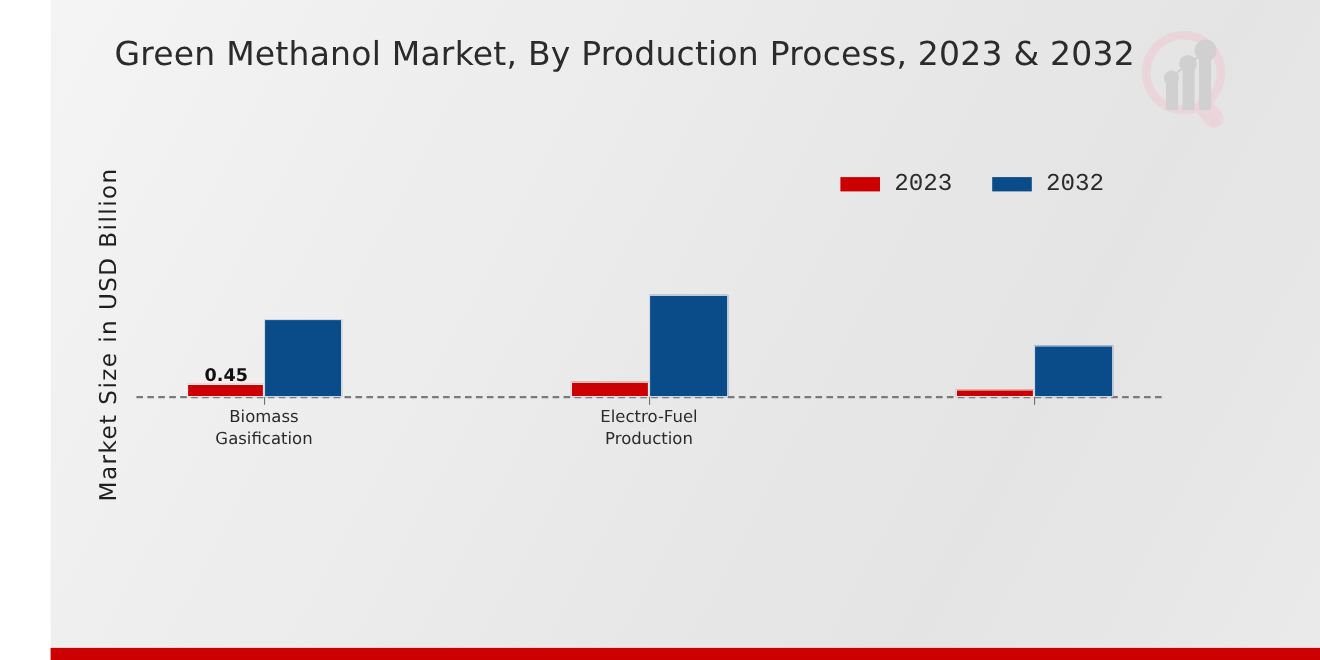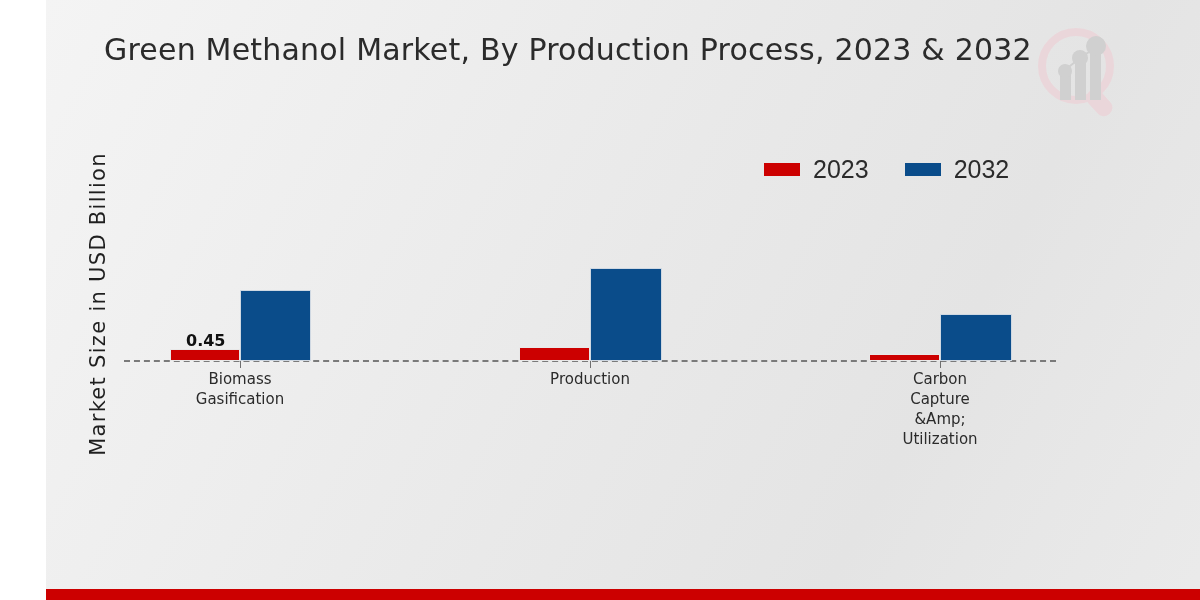--- a/index.html
+++ b/index.html
@@ -74,23 +74,23 @@
     display: flex;
     align-items: center;
     gap: 13px;
   }
   .legend-swatch {
     width: 36px;
     height: 13px;
     display: block;
   }
   .legend-label {
-    font-size: 25px;
+    font-size: 22px;
     color: #2b2b2b;
-    font-family: Liberation Sans, sans-serif;
+    font-family: Liberation Mono, monospace;
   }
 
   
   #plot-area {
     position: absolute;
     left: 0;
     top: 0;
     width: 1200px;
     height: 432px;
   }
@@ -195,30 +195,25 @@
     <div class="tick" style="left:194px;"></div>
     <div class="cat-label" style="left:94px;">
       <span>Biomass</span>
       <span>Gasification</span>
     </div>
 
     <div class="bar red" style="left:473px; top:347px; width:71px;  height:14px;"></div>
     <div class="bar blue" style="left:544px; top:268px; width:72px;  height:93px;"></div>
     <div class="tick" style="left:544px;"></div>
     <div class="cat-label" style="left:444px;">
+      <span>Electro-Fuel</span>
       <span>Production</span>
     </div>
 
     <div class="bar red" style="left:823px; top:354px; width:71px;  height:7px;"></div>
     <div class="bar blue" style="left:894px; top:314px; width:72px;  height:47px;"></div>
     <div class="tick" style="left:894px;"></div>
-    <div class="cat-label" style="left:794px;">
-      <span>Carbon</span>
-      <span>Capture</span>
-      <span>&amp;Amp;</span>
-      <span>Utilization</span>
-    </div>
 
   </div>
 
   <div id="bottom-accent"></div>
 
 </div>
 
 </body></html>

